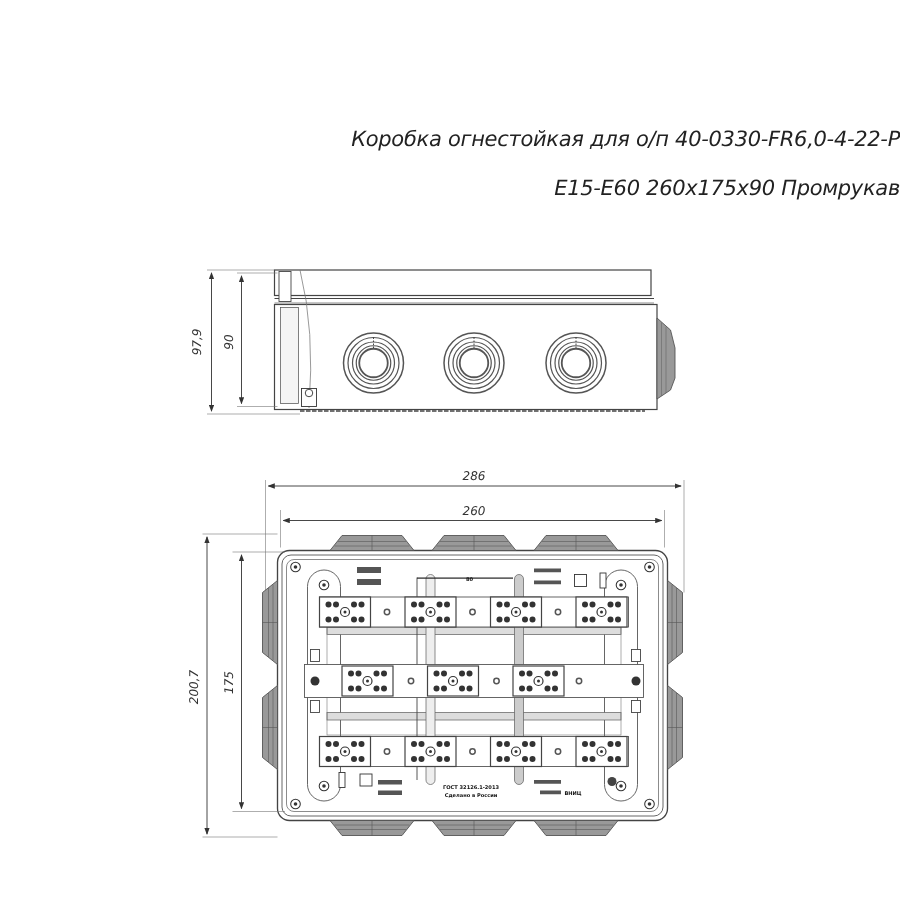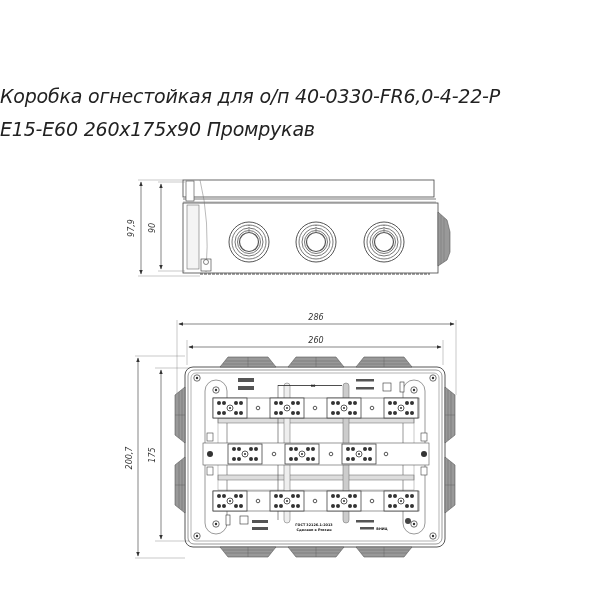--- a/index.html
+++ b/index.html
@@ -1,17 +1,17 @@
 <!DOCTYPE html>
 <html><head>
 <meta charset="utf-8">
 <style>
   html, body { margin:0; padding:0; background:#ffffff; }
   body { width:600px; height:600px; position:relative; overflow:hidden; font-family:"DejaVu Sans", sans-serif; }
-  .title { position:absolute; left:0; width:600px; text-align:left; font-family:"DejaVu Sans", sans-serif; font-style:italic; font-size:19px; color:#222; letter-spacing:-0.2px; }
+  .title { position:absolute; left:0; width:600px; text-align:right; font-family:"DejaVu Sans", sans-serif; font-style:italic; font-size:14px; color:#222; letter-spacing:-0.2px; }
   #t1 { top:85px; }
   #t2 { top:118px; }
   svg { position:absolute; left:0; top:0; }
   .dimtxt { font-family:"DejaVu Sans", sans-serif; font-style:italic; font-size:8px; fill:#333; }
   .tiny { font-family:"DejaVu Sans", sans-serif; font-size:3.4px; fill:#111; font-weight:bold; }
 </style>
 </head>
 <body>
 
 <div class="title" id="t1">Коробка огнестойкая для о/п 40-0330-FR6,0-4-22-P</div>

